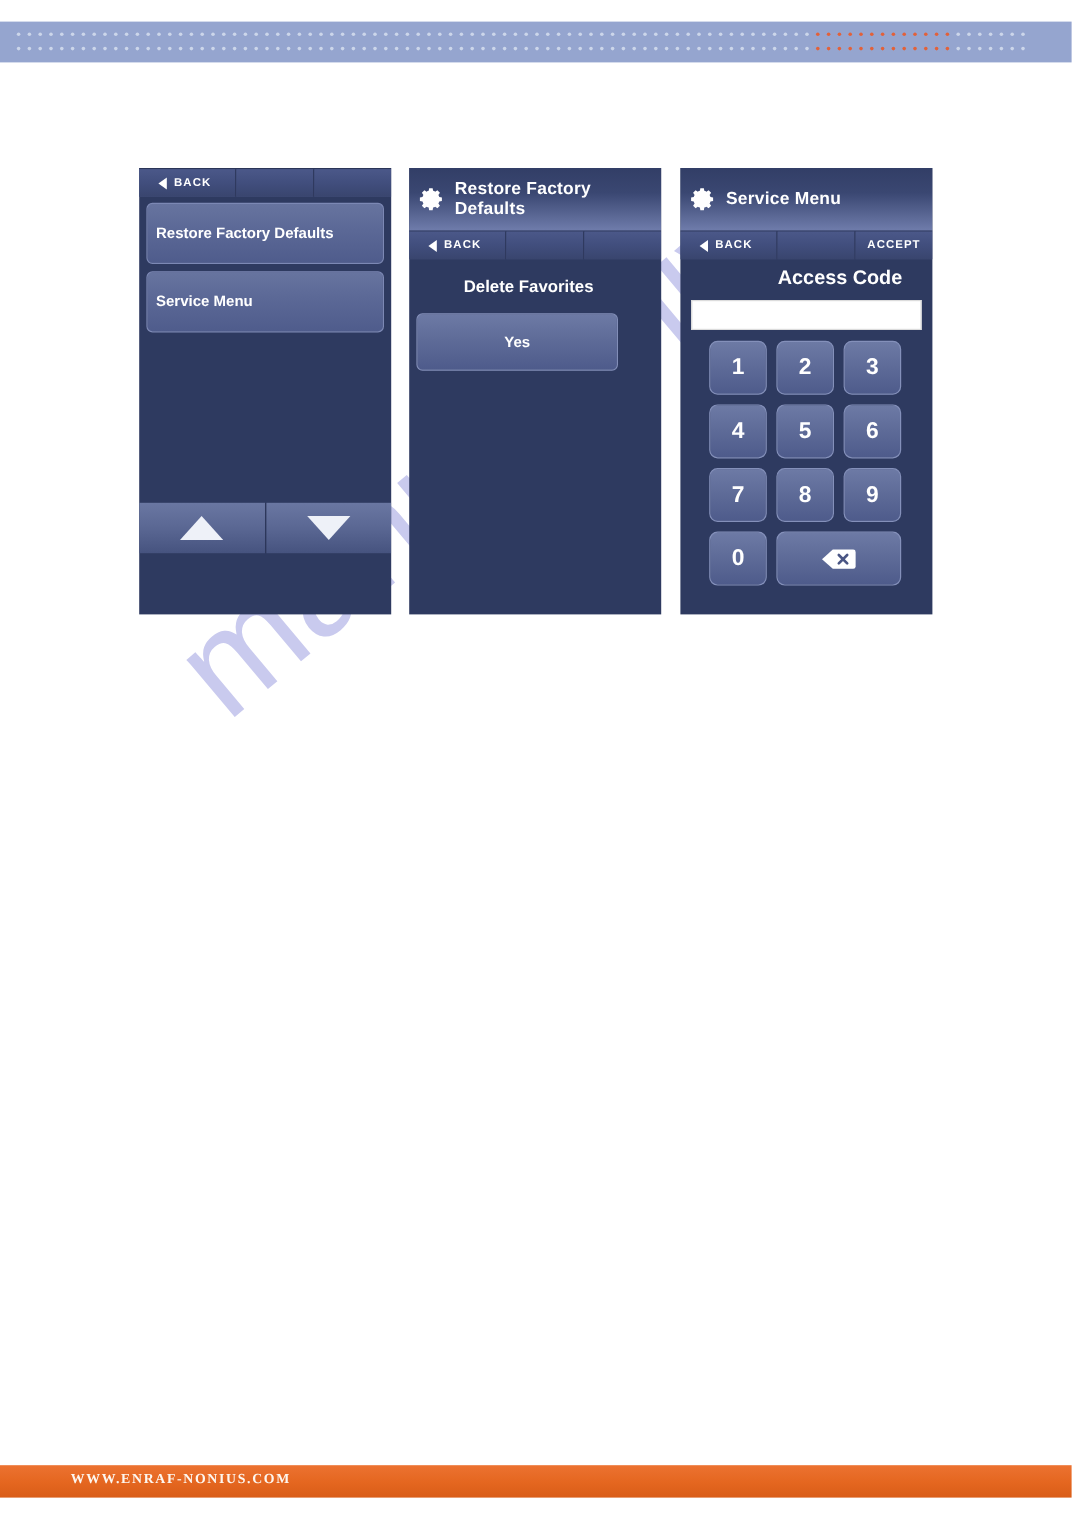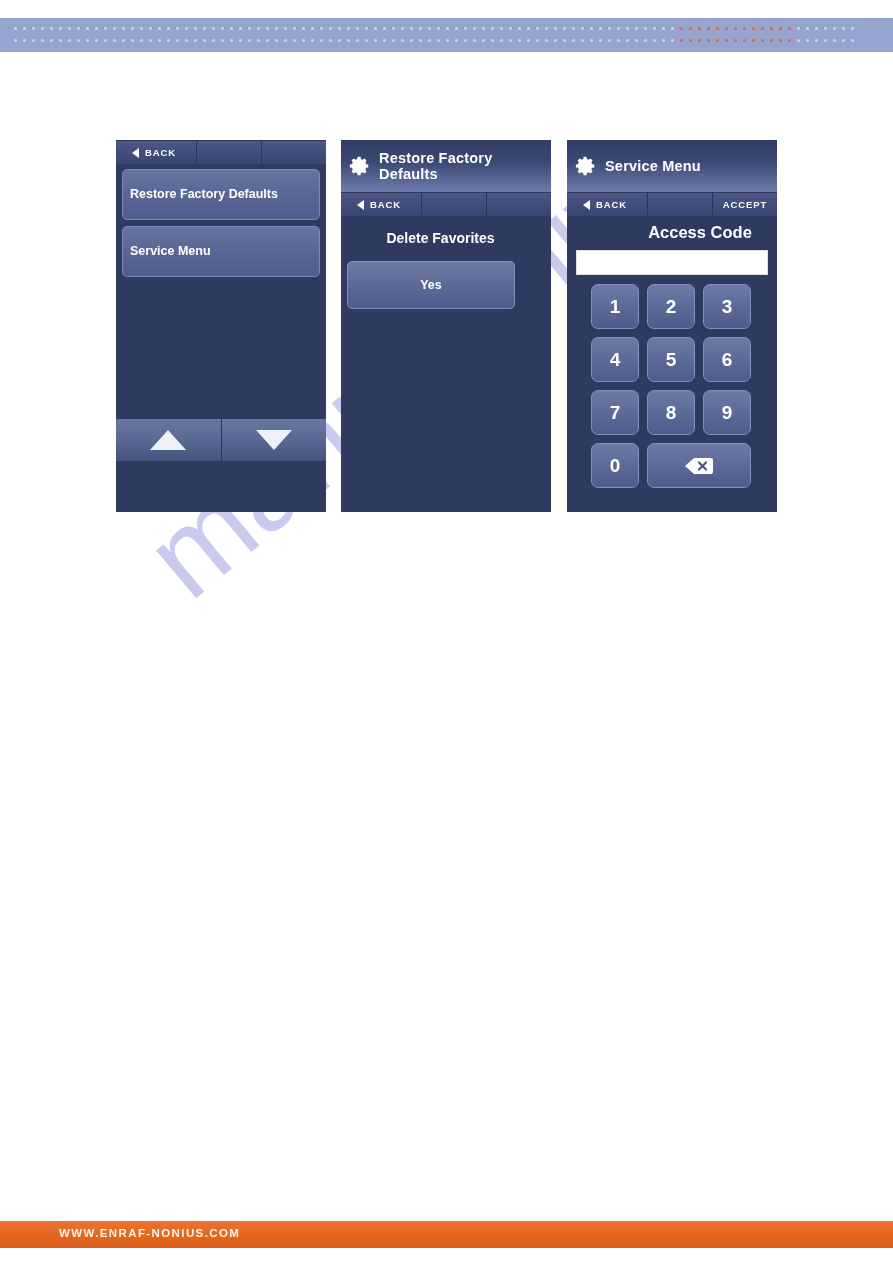--- a/index.html
+++ b/index.html
@@ -56,21 +56,21 @@
     background: linear-gradient(180deg, #ec7231 0%, #e4661f 55%, #d95d18 100%);
   }
   .footer-url {
     position: absolute;
     left: 59px;
     top: 1227px;
     color: #fdf6ef;
     font-size: 11.5px;
     font-weight: bold;
     letter-spacing: 1.4px;
-    font-family: Liberation Sans, sans-serif;
+    font-family: Liberation Serif, serif;
   }
 
   
   .watermark {
     position: absolute;
     left: 120px;
     top: 520px;
     width: 600px;
     color: #c9caee;
     font-size: 118px;

